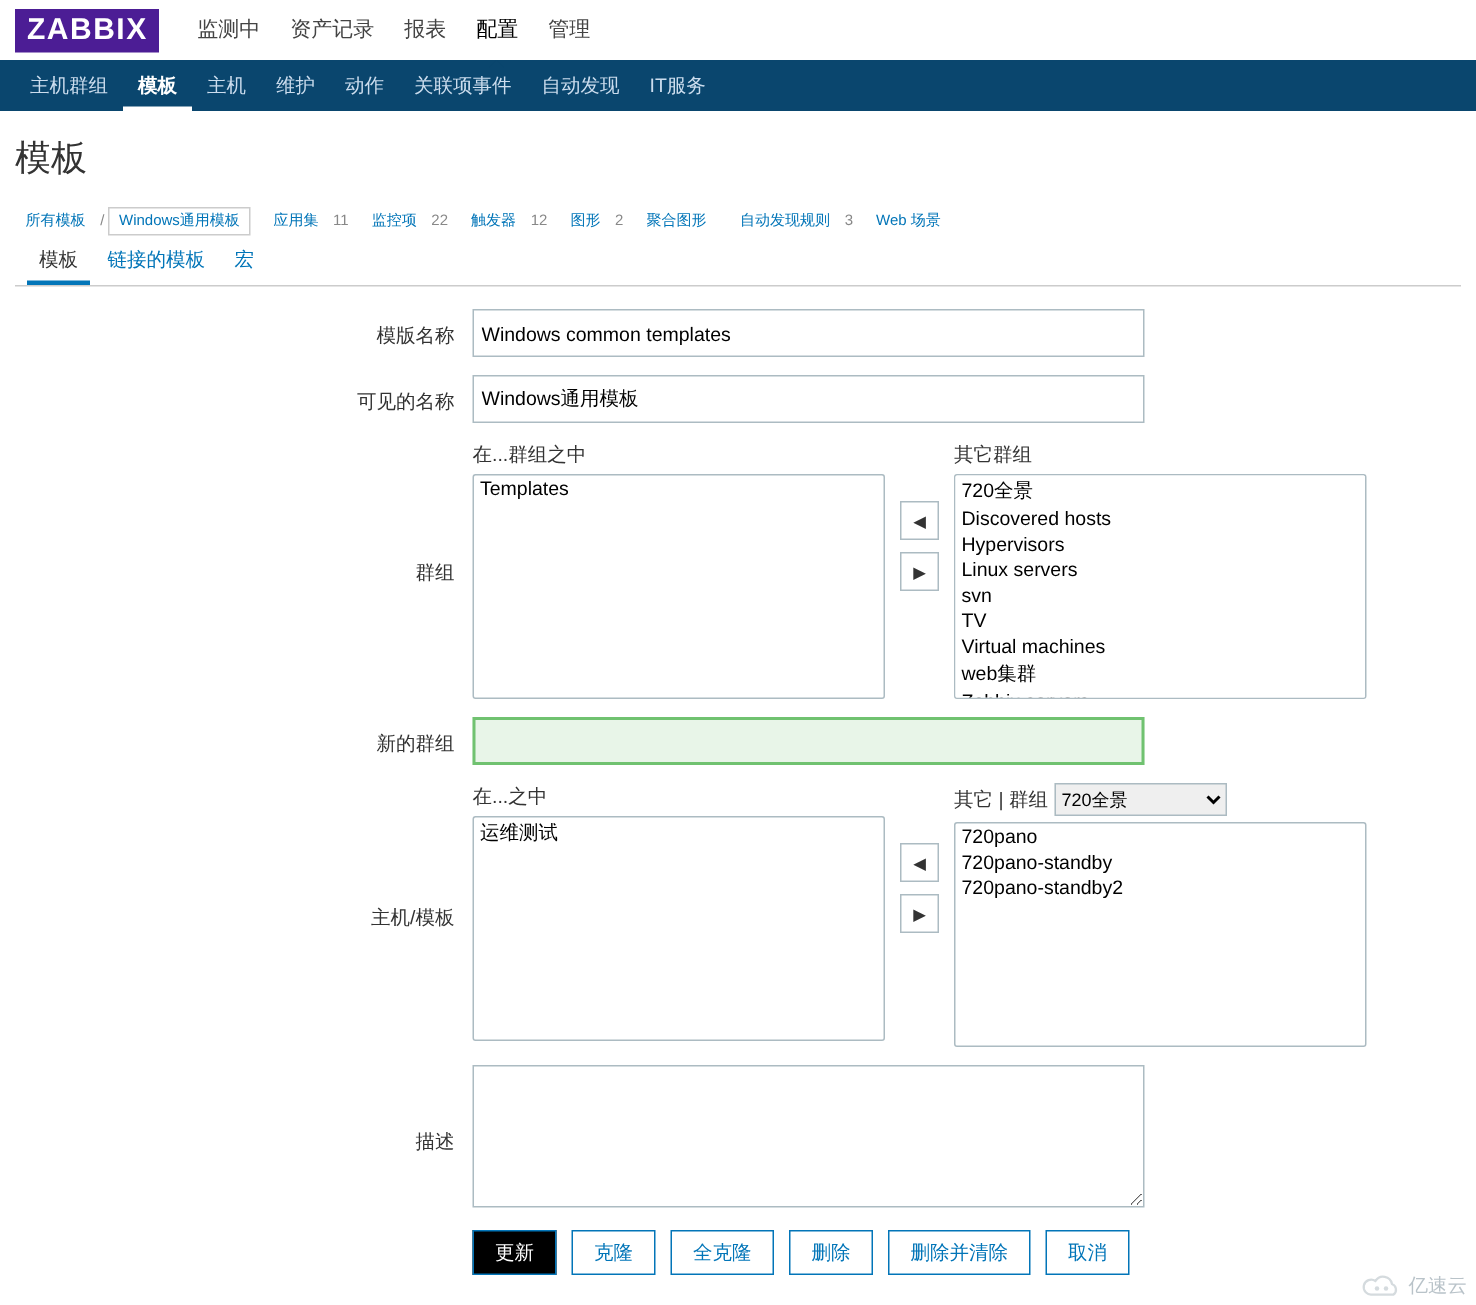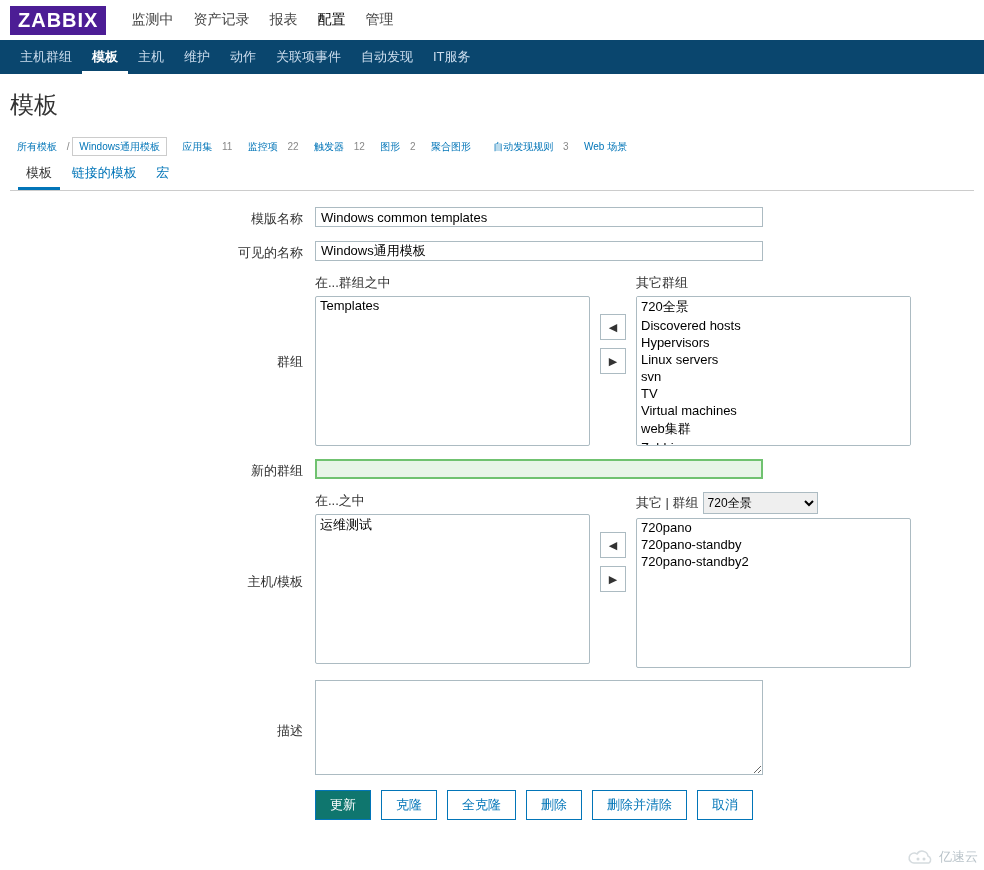--- a/index.html
+++ b/index.html
@@ -117,21 +117,21 @@
     padding-top: 4px;
     color: #333;
   }
   .form-row .field { flex: 1; }
   input[type=text], textarea {
     border: 1px solid #acbbc2;
     padding: 3px 5px;
     font-size: 13px;
     font-family: inherit;
   }
-  input[type=text] { width: 448px; height: 20px; }
+  input[type=text] { width: 448px; height: 32px; }
   input.highlight {
     background: #e8f5e8;
     border: 2px solid #70c270;
     width: 448px;
   }
   textarea { width: 448px; height: 95px; resize: both; }
   .twocol {
     display: flex;
     gap: 10px;
     align-items: flex-start;
@@ -169,21 +169,21 @@
   }
   .btn-row { display: flex; gap: 10px; }
   .btn {
     padding: 5px 14px;
     border: 1px solid #0275b8;
     background: #fff;
     color: #0275b8;
     cursor: pointer;
     font-size: 13px;
   }
-  .btn.primary { background: #0f766e; color: #fff; }
+  .btn.primary { background: #000000; color: #fff; }
   .watermark {
     position: fixed;
     right: 6px;
     bottom: 4px;
     color: #b9c3c9;
     font-size: 13px;
     display: flex;
     align-items: center;
     gap: 4px;
   }

